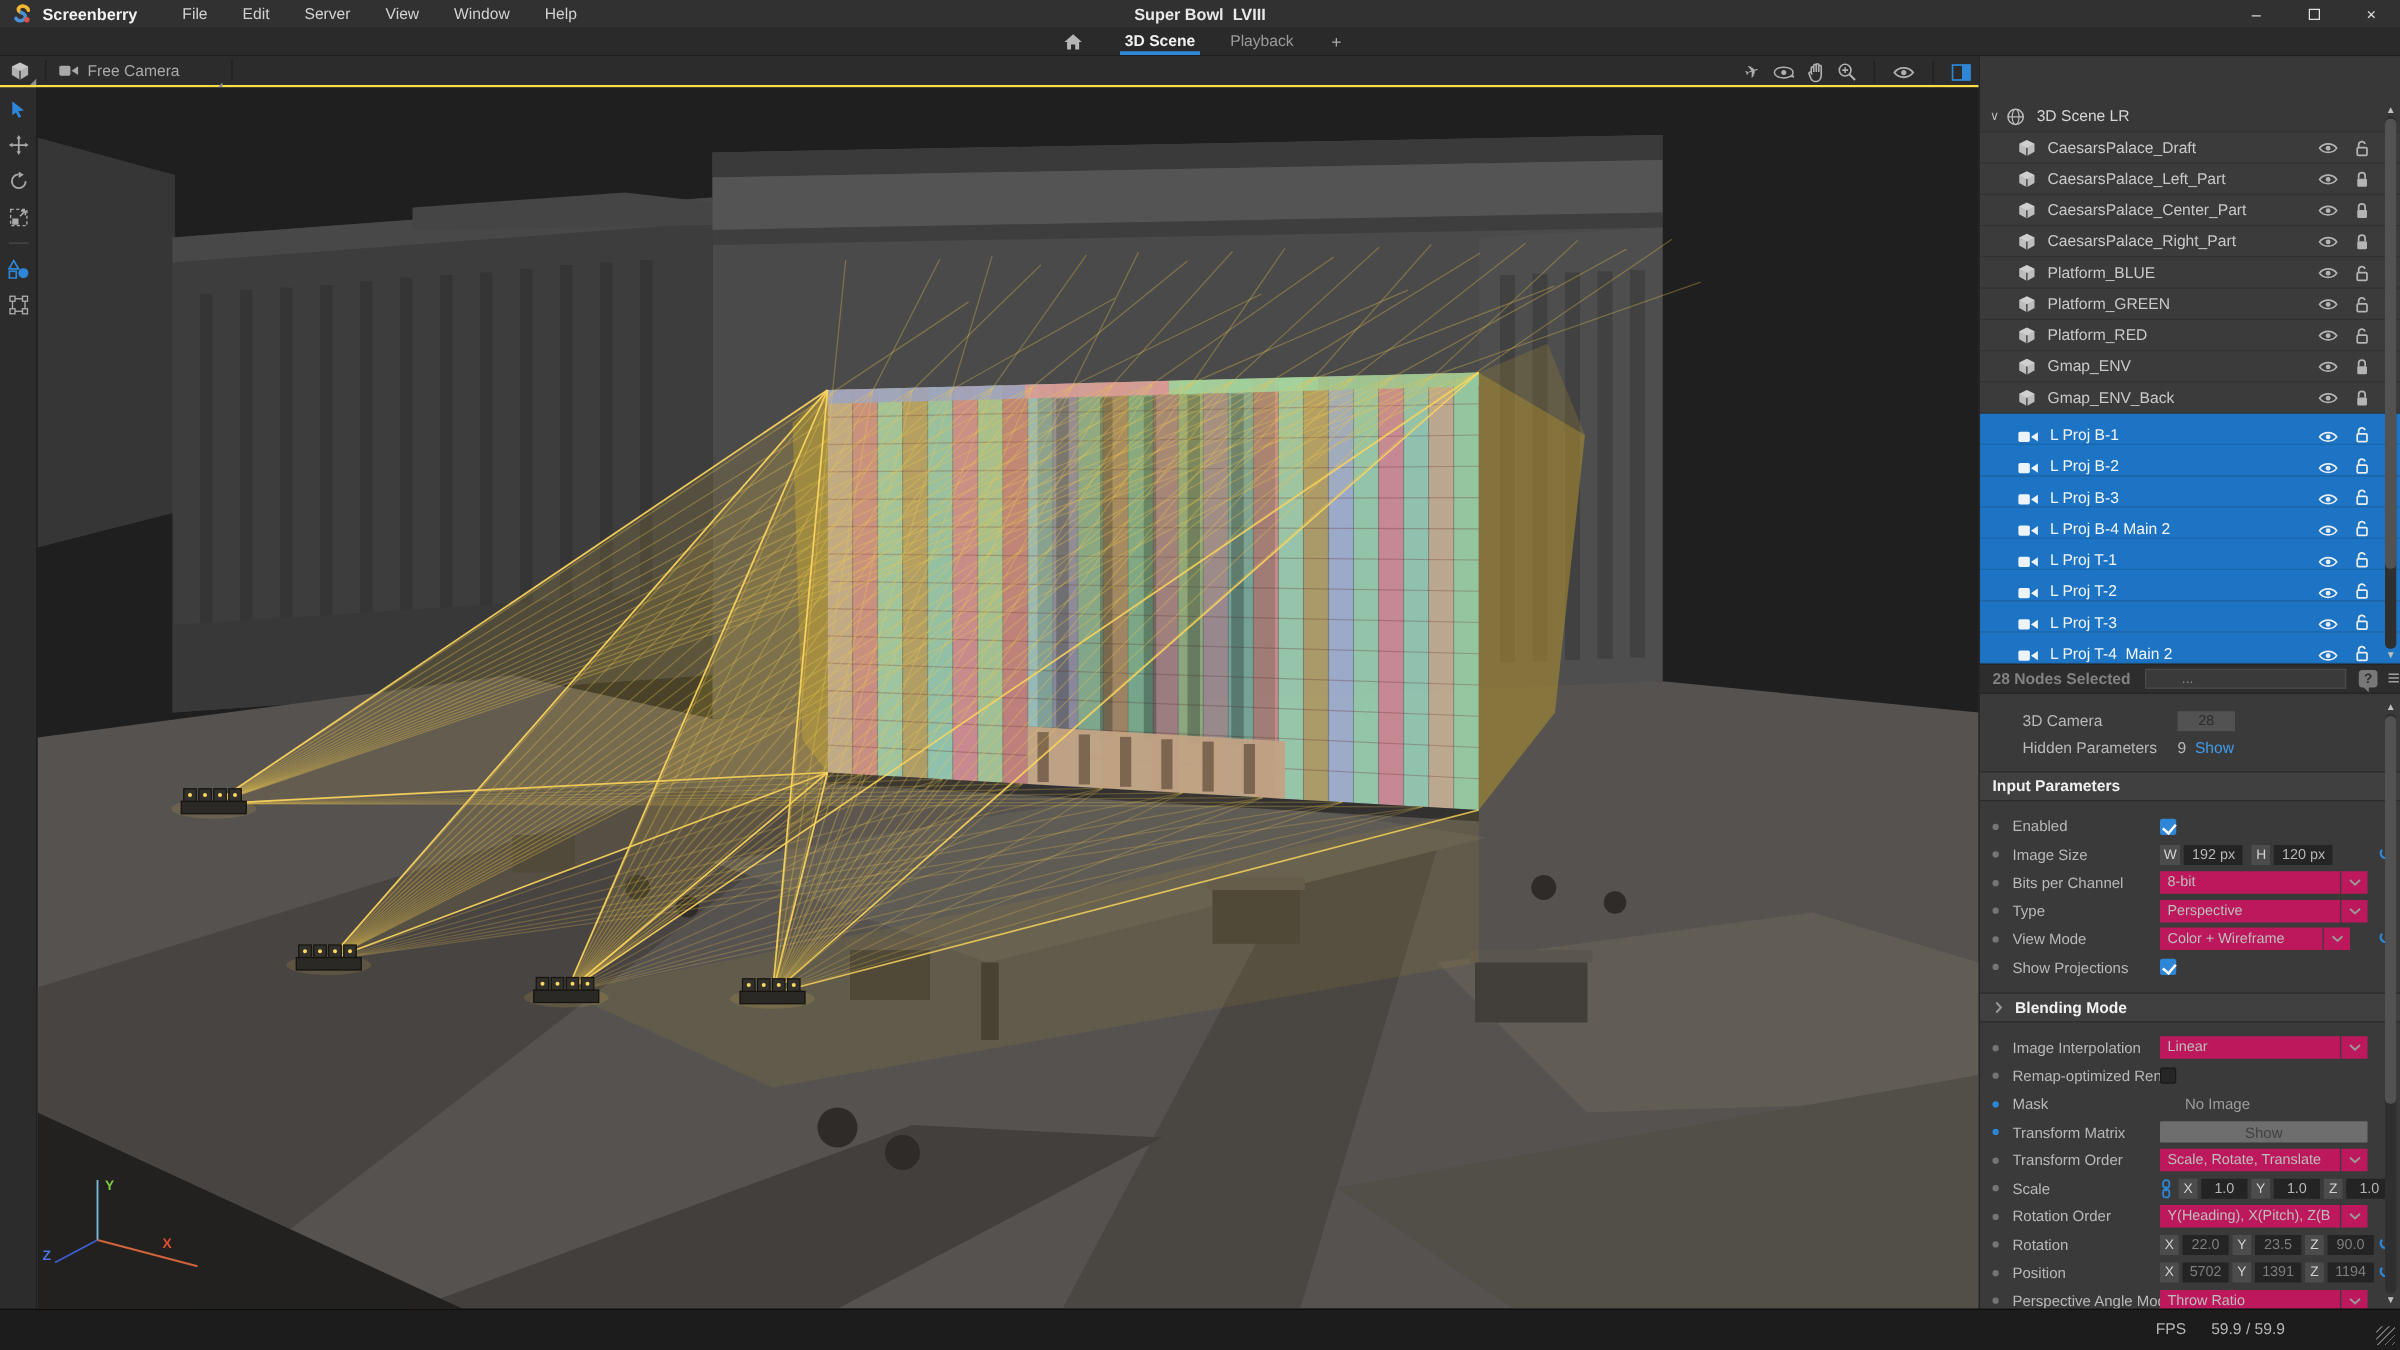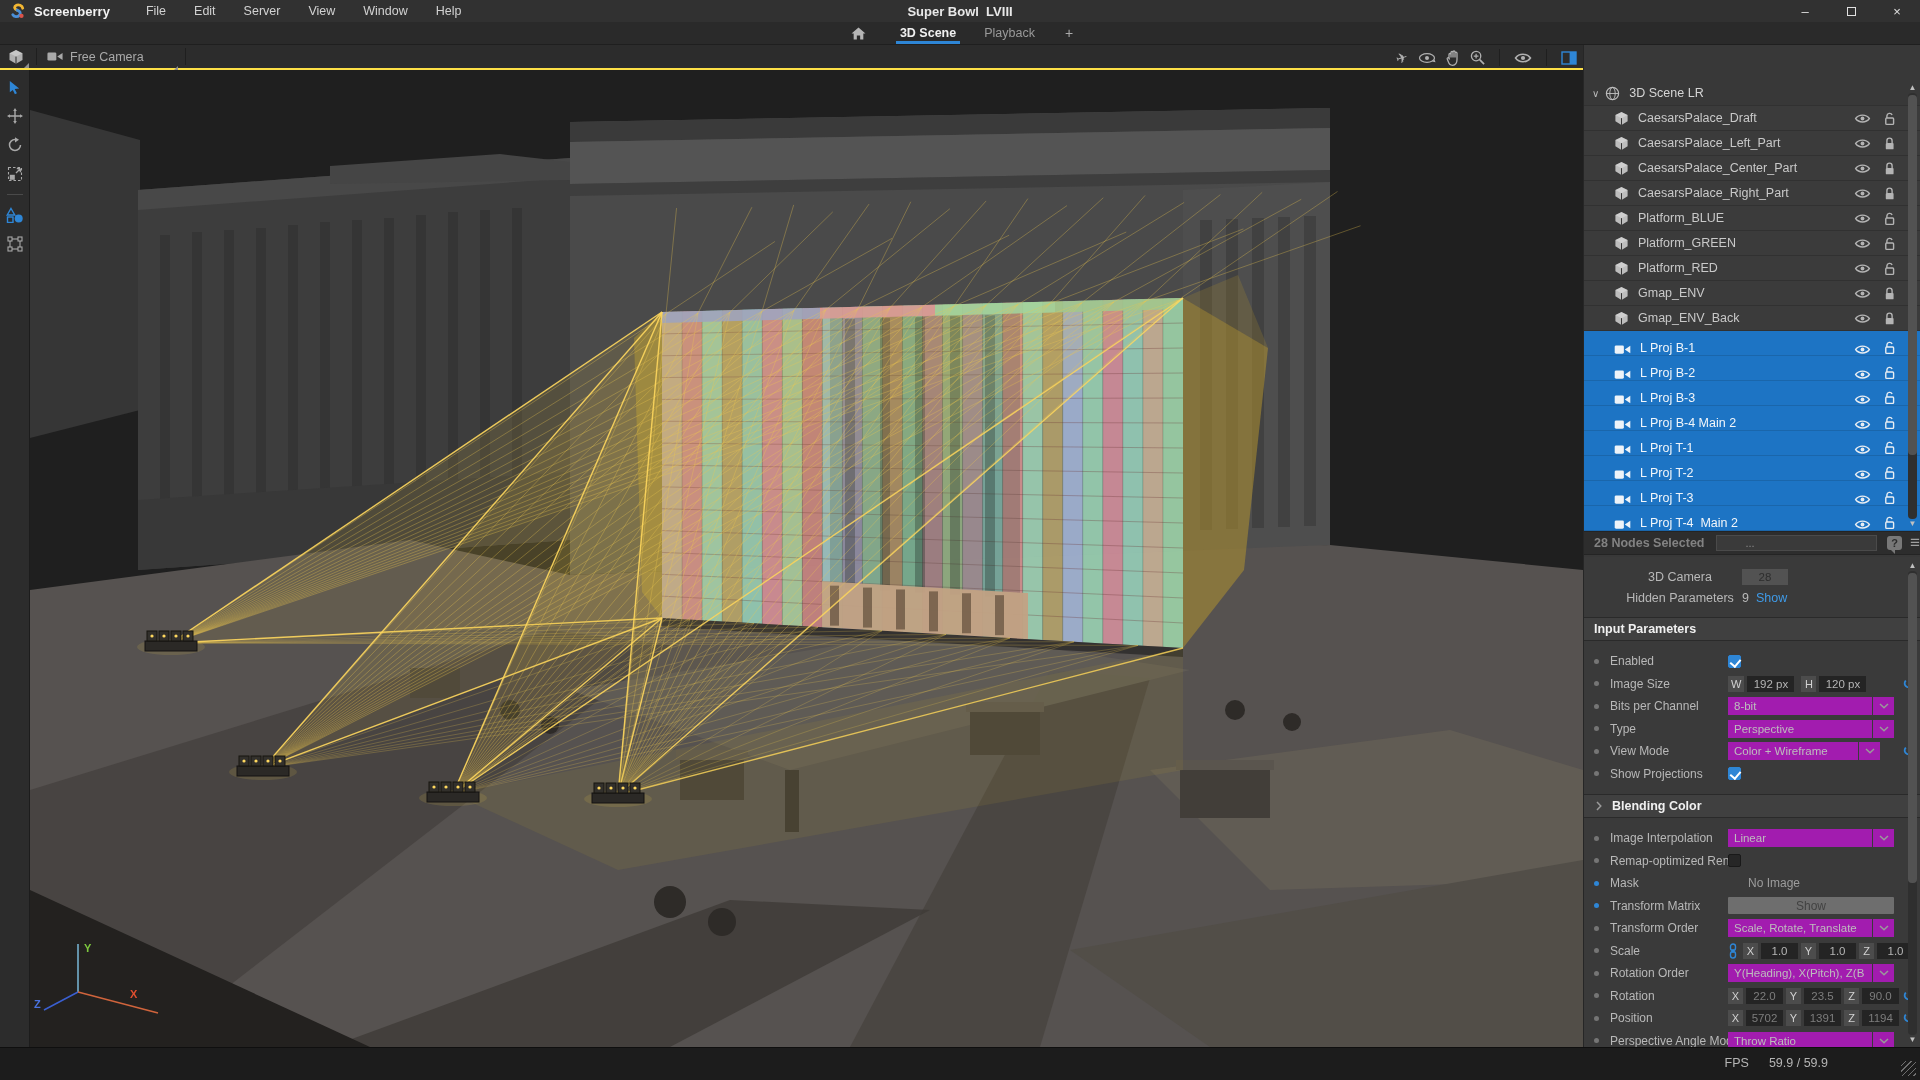--- a/index.html
+++ b/index.html
@@ -80,40 +80,40 @@
   .selbar-label { font-weight:bold; color:#828282; font-size:12.5px; margin-left:10px; white-space:nowrap; }
   .selbar-input { margin-left:12px; width:178px; height:16px; background:#3a3a3a; border:1px solid #4a4a4a;
     color:#8a8a8a; font-size:11px; display:flex; align-items:center; padding-left:28px; }
   .helpbub { position:relative; margin-left:10px; width:17px; height:14px; background:#787878; border-radius:3px;
     color:#2c2c2c; font-weight:bold; font-size:11px; display:flex; align-items:center; justify-content:center; }
   .helpbub::after { content:""; position:absolute; left:3px; bottom:-4px; border-left:5px solid transparent;
     border-top:5px solid #787878; }
   .hamb { margin-left:8px; color:#9f9f9f; font-size:17px; line-height:10px; }
 
   .params { position:absolute; left:0; top:512px; right:0; bottom:0; background:#3a3a3a; overflow:hidden; }
-  .toprow { display:flex; align-items:center; height:21px; padding-left:34px; color:#b8b8b8; font-size:12.5px;text-align:center; }
+  .toprow { display:flex; align-items:center; height:21px; padding-left:34px; color:#b8b8b8; font-size:12.5px; }
   .toprow .tr-label { width:124px; flex:none; }
   .valbox28 { width:46px; height:16px; background:#525252; color:#2d2d2d; font-size:11.5px;
     display:flex; align-items:center; justify-content:center; }
   .show-link { color:#3f9be8; margin-left:7px; }
   .sect-hdr { height:24px; background:#404040; border-top:1px solid #2a2a2a; border-bottom:1px solid #2a2a2a;
     display:flex; align-items:center; padding-left:10px; color:#f0f0f0; font-weight:bold; font-size:12.5px; gap:8px; }
   .sect-chev { color:#9a9a9a; display:flex; transform:rotate(-90deg); }
   .pgap { height:9px; }
   .prow { position:relative; display:flex; align-items:center; height:22.5px; padding:0 26px 0 10px;
     color:#b8b8b8; font-size:12px; }
   .dot { width:5px; height:5px; border-radius:50%; background:#757575; flex:none; margin-right:11px; }
   .dot.bluedot { background:#2e86d6; }
   .p-label { width:118px; flex:none; white-space:nowrap; overflow:hidden; }
   .p-ctrl { flex:1; display:flex; align-items:center; gap:3px; min-width:0; }
   .cb { width:13px; height:13px; border-radius:2px; background:#262626; border:1px solid #191919; position:relative; }
   .cb.on { background:#2e86d6; border-color:#2e86d6; }
   .cb.on::after { content:""; position:absolute; left:3px; top:1px; width:5px; height:8px;
     border:solid #fff; border-width:0 2px 2px 0; transform:rotate(40deg); }
-  .selbox { flex:1; height:18px; background:#a21caf; display:flex; align-items:center; min-width:0; }
+  .selbox { flex:1; height:18px; background:#be185d; display:flex; align-items:center; min-width:0; }
   .selbox .sv { flex:1; padding-left:6px; color:#bdbdbd; font-size:11.5px; white-space:nowrap; overflow:hidden; }
   .selbox .sc { width:22px; height:100%; border-left:1px solid #3a3a3a; display:flex; align-items:center;
     justify-content:center; color:#9a9a9a; flex:none; }
   .chip { height:16px; padding:0 3px; min-width:15px; background:#4c4c4c; color:#d2d2d2; font-size:11px;
     display:flex; align-items:center; justify-content:center; flex:none; }
   .nfield { height:16px; background:#242424; color:#b5b5b5; font-size:11.5px; display:flex; align-items:center;
     justify-content:center; flex:none; }
   .nfield.dim { color:#7d7d7d; }
   .w48 { width:47px; } .w38 { width:37px; }
   .reset { position:absolute; right:5px; color:#2e86d6; font-size:15px; font-weight:bold; line-height:14px; }
@@ -1102,21 +1102,21 @@
           </span>
       </div>
       <div class="pgap"></div>
 
       <div class="sect-hdr">
         <span class="sect-chev">
             <svg class="icSvg" width="10" height="6">
               <use href="#i-chev"></use>
             </svg>
           </span>
-        <span>Blending Color</span>
+        <span>Blending Mode</span>
       </div>
       <div class="pgap"></div>
 
       <div class="prow">
         <span class="dot"></span>
         <span class="p-label">Image Interpolation</span>
         <span class="p-ctrl">
             <span class="selbox">
           <span class="sv">Linear</span>
           <span class="sc">

